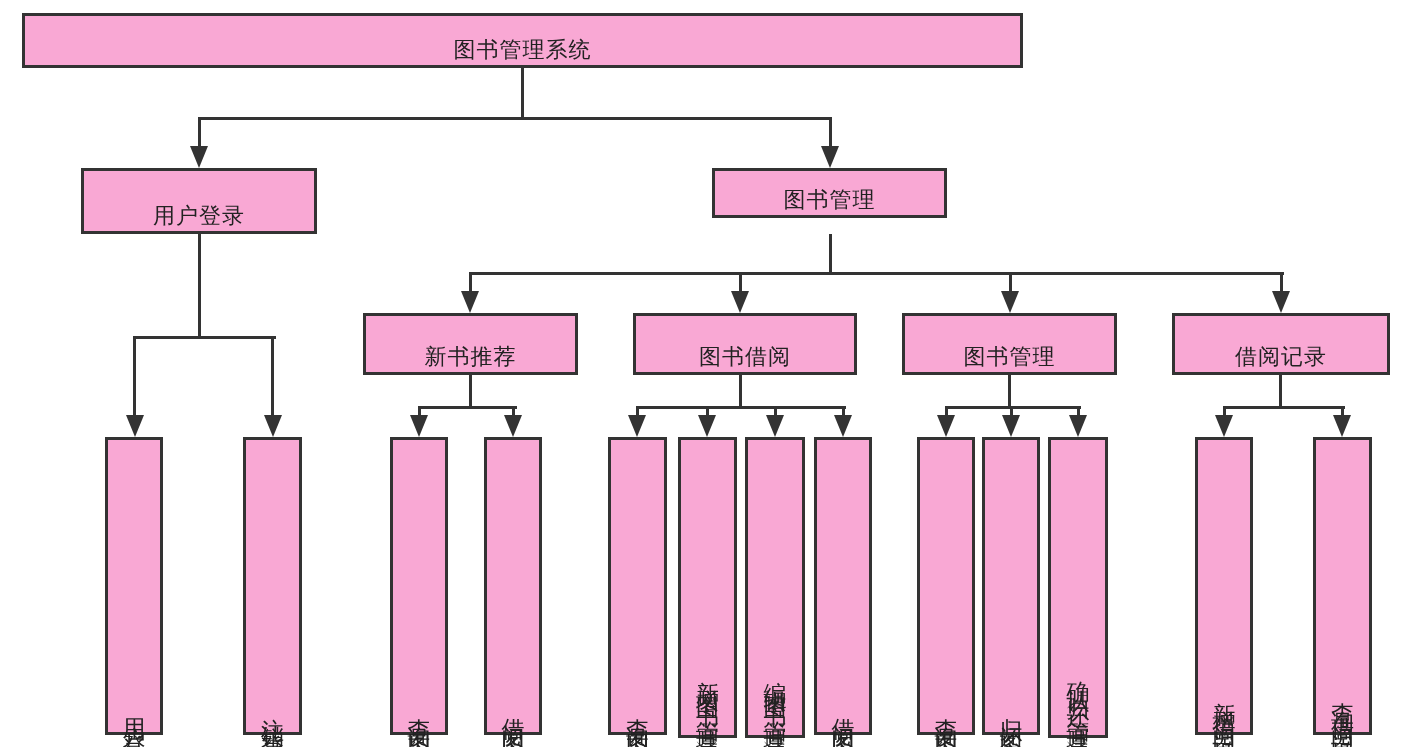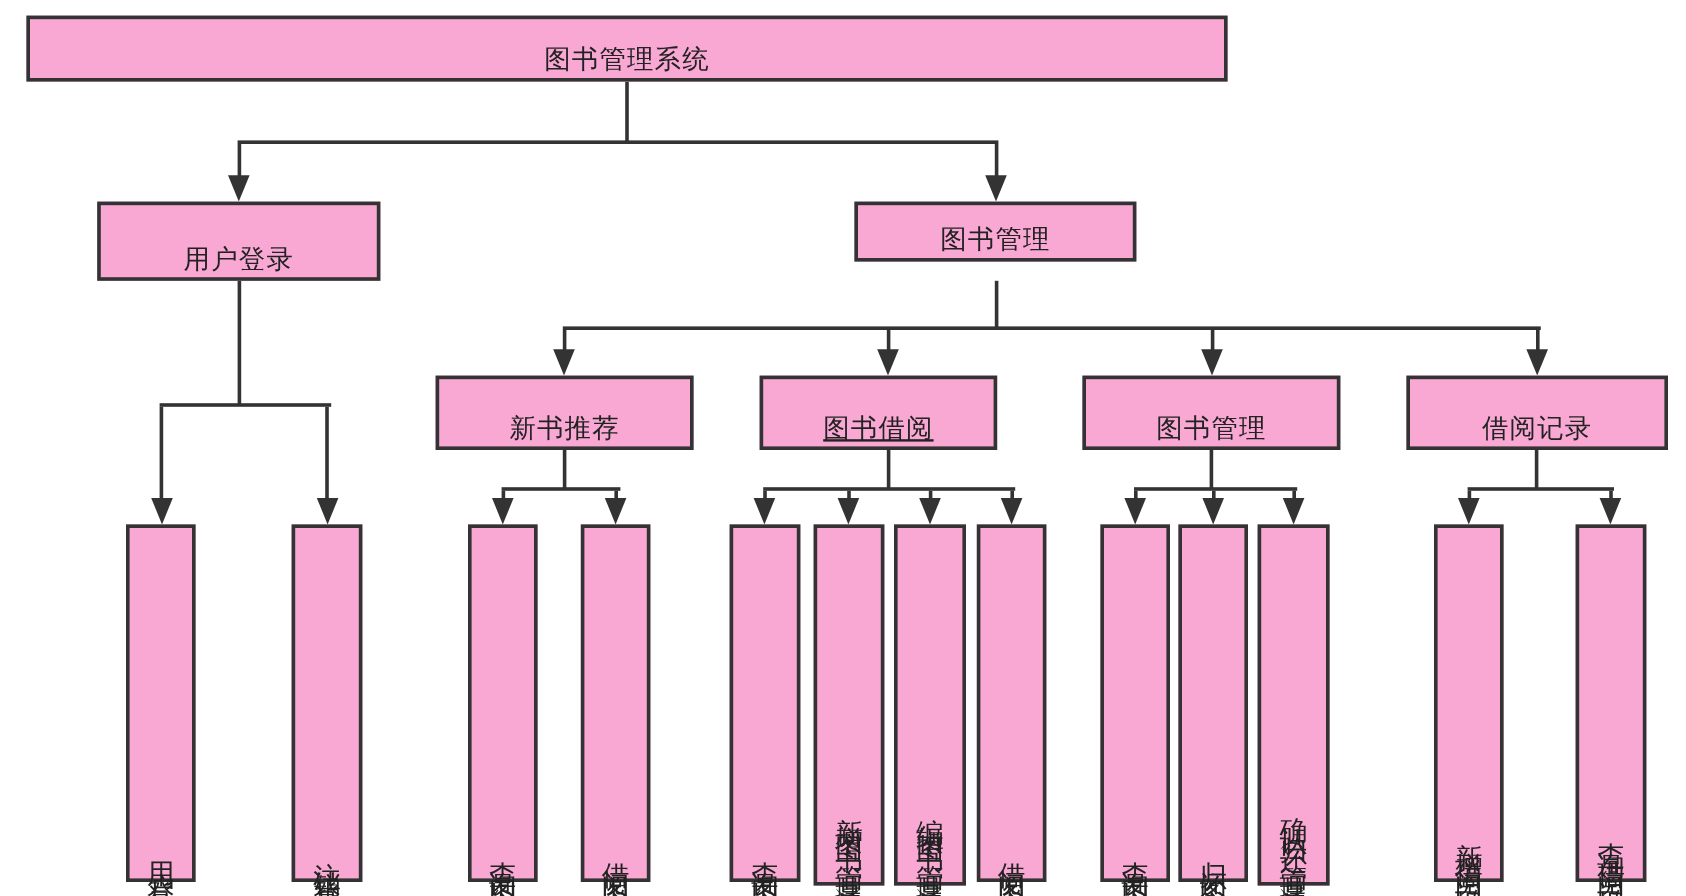--- a/index.html
+++ b/index.html
@@ -128,21 +128,21 @@
   <div class="box hbox" style="left:81px; top:168px; width:236px; height:66px;">
     <span>用户登录</span>
   </div>
   <div class="box hbox" style="left:712px; top:168px; width:235px; height:50px;">
     <span>图书管理</span>
   </div>
 
   <div class="box hbox" style="left:363px; top:313px; width:215px; height:62px;">
     <span>新书推荐</span>
   </div>
-  <div class="box hbox" style="left:633px; top:313px; width:198px; height:62px;text-decoration:underline;">
+  <div class="box hbox" style="left:633px; top:313px; width:224px; height:62px;">
     <span>图书借阅</span>
   </div>
   <div class="box hbox" style="left:902px; top:313px; width:215px; height:62px;">
     <span>图书管理</span>
   </div>
   <div class="box hbox" style="left:1172px; top:313px; width:218px; height:62px;">
     <span>借阅记录</span>
   </div>
 
   <div class="box vbox" style="left:105px; top:437px; width:58px; height:298px;">

